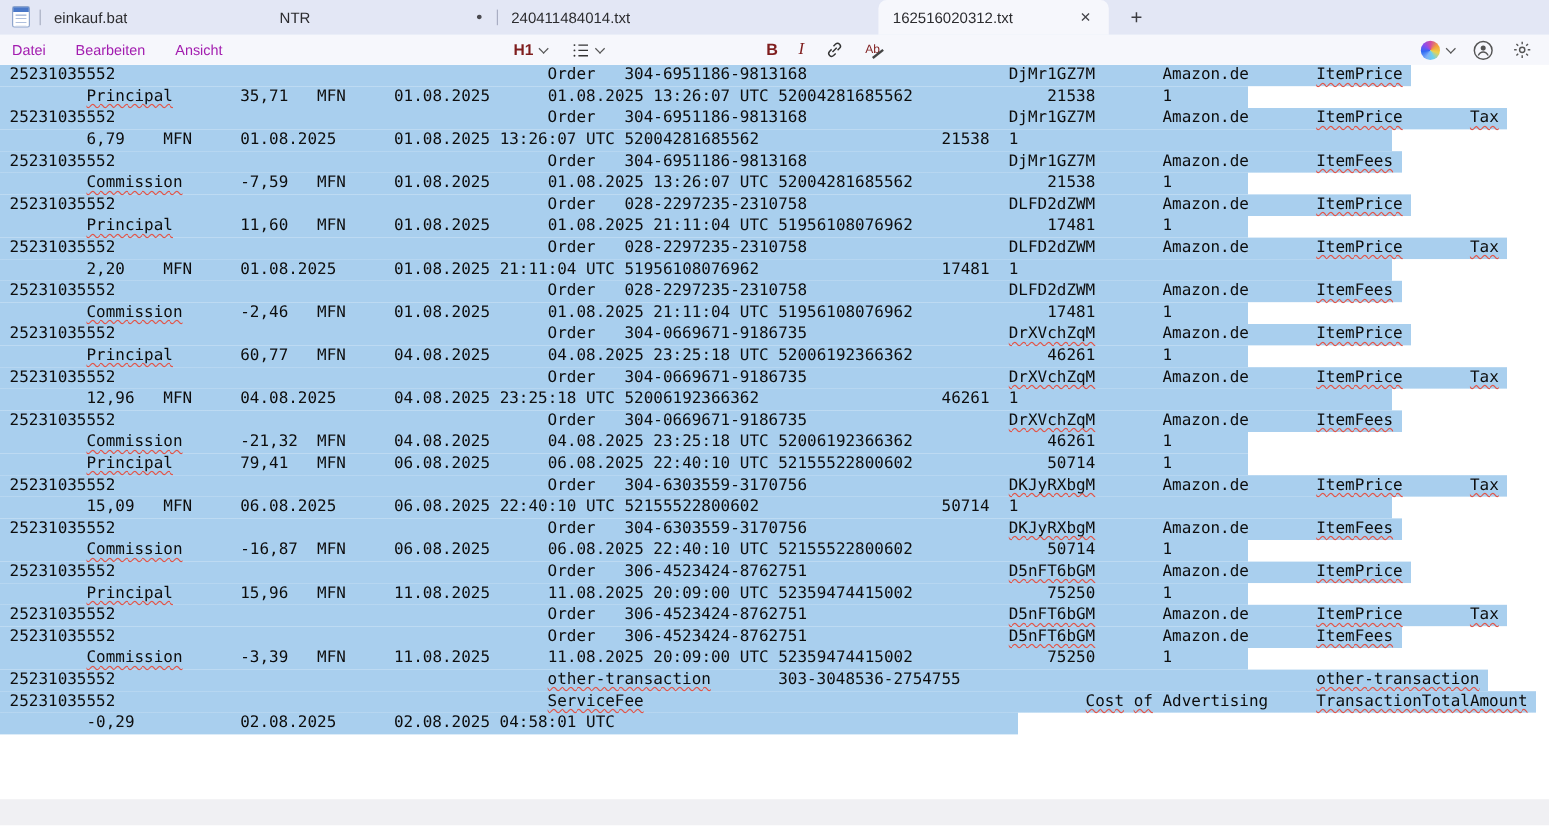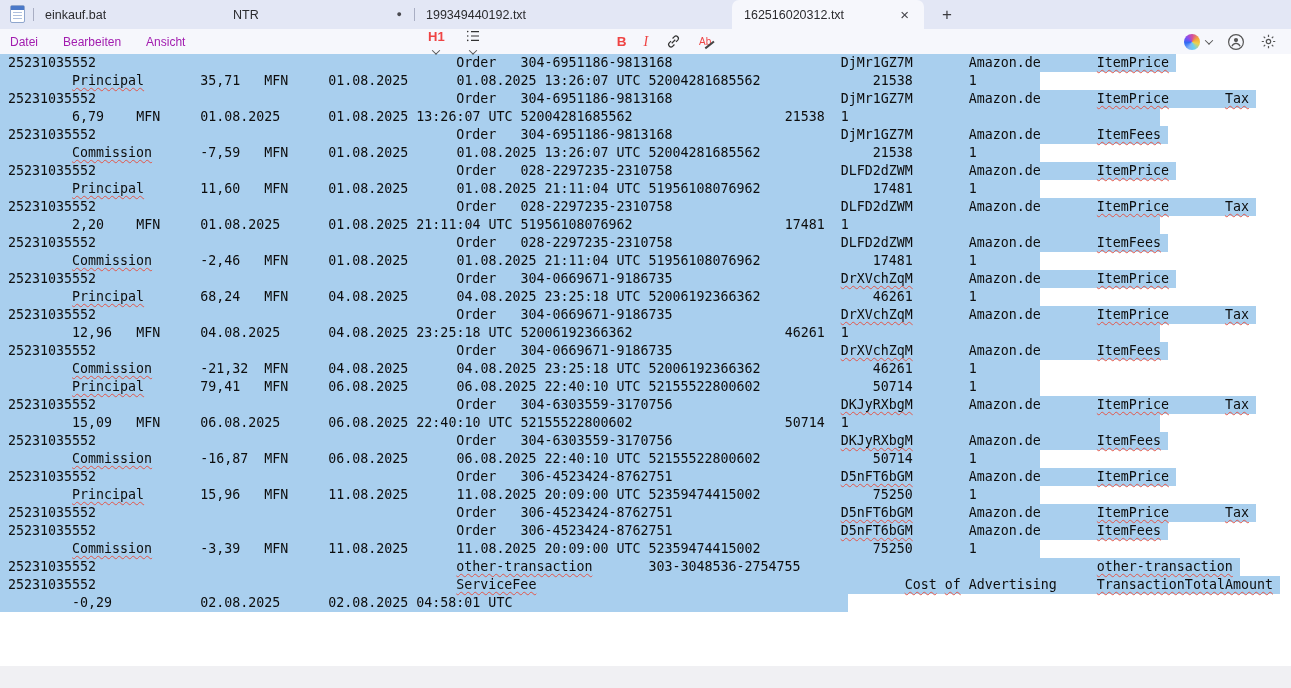--- a/index.html
+++ b/index.html
@@ -27,21 +27,21 @@
   .closex{ font-size:15px; color:#45454a; line-height:1; padding:0 3px; border:none; background:none; cursor:default;}
   .newtab{ width:26px; height:26px; margin:2px 0 0 10px; border:none; background:none;
     font-size:17px; color:#3c3c40; line-height:24px; text-align:center; cursor:default; }
 
   
   .toolbar{ height:25px; background:var(--activebg); position:relative;
     display:flex; align-items:center; flex:0 0 25px; }
   .menus{ display:flex; gap:25px; padding-left:10px; }
   .menu-item{ font-size:12px; color:#a21caf; }
   .fmt{ position:absolute; left:428px; top:0; height:25px; display:flex; align-items:center; }
-  .fbtn{ display:flex; align-items:center; gap:5px; border:none; background:none; color:#ef4444; cursor:default;flex-direction:column;}
+  .fbtn{ display:flex; align-items:center; gap:5px; border:none; background:none; color:#7f1d1d; cursor:default;}
   .chev{ width:6px; height:6px; border-right:1.3px solid #555; border-bottom:1.3px solid #555;
     transform:rotate(45deg) translate(-1px,-1px); }
   .stylebtn .slabel{ font-size:13px; font-weight:600; }
   .listbtn{ margin-left:20px; }
   .grp2{ display:flex; align-items:center; gap:17px; margin-left:136px; }
   .boldbtn{ font-weight:700; font-size:13.5px; }
   .italbtn{ font-style:italic; font-family:"Liberation Serif",serif; font-size:14px; }
   .clearbtn{ position:relative; font-size:10px; }
   .clearbtn::after{ content:""; position:absolute; width:11px; height:1.6px; background:#444;
     right:-4px; bottom:1px; transform:rotate(-38deg); }
@@ -70,21 +70,21 @@
   <div class="titlebar">
     <div class="appicon"></div>
     <div class="tab tab-2">
       <span class="lbl">einkauf.bat</span>
     </div>
     <div class="tab tab-1">
       <span class="lbl">NTR</span>
       <span class="dot">●</span>
     </div>
     <div class="tab tab-3">
-      <span class="lbl">199349440192.txt</span>
+      <span class="lbl">240411484014.txt</span>
     </div>
     <div class="tab tab-4">
       <span class="lbl">162516020312.txt</span>
       <button class="closex">×</button>
     </div>
     <button class="newtab">+</button>
   </div>
 
   <div class="toolbar">
     <div class="menus">
@@ -146,21 +146,21 @@
         <div class="line" style="--hl: 1160px;">         <span>6,79</span>    <span>MFN</span>     <span>01.08.2025</span>      <span>01.08.2025 13:26:07 UTC 52004281685562</span>                   <span>21538</span>  <span>1</span></div>
         <div class="line" style="--hl: 1168px;"> <span>25231035552</span>                                             <span>Order</span>   <span>304-6951186-9813168</span>                     <span>DjMr1GZ7M</span>       <span>Amazon.de</span>       <span class="sq">ItemFees</span></div>
         <div class="line" style="--hl: 1040px;">         <span class="sq">Commission</span>      <span>-7,59</span>   <span>MFN</span>     <span>01.08.2025</span>      <span>01.08.2025 13:26:07 UTC 52004281685562</span>              <span>21538</span>       <span>1</span></div>
         <div class="line" style="--hl: 1176px;"> <span>25231035552</span>                                             <span>Order</span>   <span>028-2297235-2310758</span>                     <span>DLFD2dZWM</span>       <span>Amazon.de</span>       <span class="sq">ItemPrice</span></div>
         <div class="line" style="--hl: 1040px;">         <span class="sq">Principal</span>       <span>11,60</span>   <span>MFN</span>     <span>01.08.2025</span>      <span>01.08.2025 21:11:04 UTC 51956108076962</span>              <span>17481</span>       <span>1</span></div>
         <div class="line" style="--hl: 1256px;"> <span>25231035552</span>                                             <span>Order</span>   <span>028-2297235-2310758</span>                     <span>DLFD2dZWM</span>       <span>Amazon.de</span>       <span class="sq">ItemPrice</span>       <span class="sq">Tax</span></div>
         <div class="line" style="--hl: 1160px;">         <span>2,20</span>    <span>MFN</span>     <span>01.08.2025</span>      <span>01.08.2025 21:11:04 UTC 51956108076962</span>                   <span>17481</span>  <span>1</span></div>
         <div class="line" style="--hl: 1168px;"> <span>25231035552</span>                                             <span>Order</span>   <span>028-2297235-2310758</span>                     <span>DLFD2dZWM</span>       <span>Amazon.de</span>       <span class="sq">ItemFees</span></div>
         <div class="line" style="--hl: 1040px;">         <span class="sq">Commission</span>      <span>-2,46</span>   <span>MFN</span>     <span>01.08.2025</span>      <span>01.08.2025 21:11:04 UTC 51956108076962</span>              <span>17481</span>       <span>1</span></div>
         <div class="line" style="--hl: 1176px;"> <span>25231035552</span>                                             <span>Order</span>   <span>304-0669671-9186735</span>                     <span class="sq">DrXVchZqM</span>       <span>Amazon.de</span>       <span class="sq">ItemPrice</span></div>
-        <div class="line" style="--hl: 1040px;">         <span class="sq">Principal</span>       <span>68,24</span>   <span>MFN</span>     <span>04.08.2025</span>      <span>04.08.2025 23:25:18 UTC 52006192366362</span>              <span>46261</span>       <span>1</span></div>
+        <div class="line" style="--hl: 1040px;">         <span class="sq">Principal</span>       <span>60,77</span>   <span>MFN</span>     <span>04.08.2025</span>      <span>04.08.2025 23:25:18 UTC 52006192366362</span>              <span>46261</span>       <span>1</span></div>
         <div class="line" style="--hl: 1256px;"> <span>25231035552</span>                                             <span>Order</span>   <span>304-0669671-9186735</span>                     <span class="sq">DrXVchZqM</span>       <span>Amazon.de</span>       <span class="sq">ItemPrice</span>       <span class="sq">Tax</span></div>
         <div class="line" style="--hl: 1160px;">         <span>12,96</span>   <span>MFN</span>     <span>04.08.2025</span>      <span>04.08.2025 23:25:18 UTC 52006192366362</span>                   <span>46261</span>  <span>1</span></div>
         <div class="line" style="--hl: 1168px;"> <span>25231035552</span>                                             <span>Order</span>   <span>304-0669671-9186735</span>                     <span class="sq">DrXVchZqM</span>       <span>Amazon.de</span>       <span class="sq">ItemFees</span></div>
         <div class="line" style="--hl: 1040px;">         <span class="sq">Commission</span>      <span>-21,32</span>  <span>MFN</span>     <span>04.08.2025</span>      <span>04.08.2025 23:25:18 UTC 52006192366362</span>              <span>46261</span>       <span>1</span></div>
         <div class="line" style="--hl: 1040px;">         <span class="sq">Principal</span>       <span>79,41</span>   <span>MFN</span>     <span>06.08.2025</span>      <span>06.08.2025 22:40:10 UTC 52155522800602</span>              <span>50714</span>       <span>1</span></div>
         <div class="line" style="--hl: 1256px;"> <span>25231035552</span>                                             <span>Order</span>   <span>304-6303559-3170756</span>                     <span class="sq">DKJyRXbgM</span>       <span>Amazon.de</span>       <span class="sq">ItemPrice</span>       <span class="sq">Tax</span></div>
         <div class="line" style="--hl: 1160px;">         <span>15,09</span>   <span>MFN</span>     <span>06.08.2025</span>      <span>06.08.2025 22:40:10 UTC 52155522800602</span>                   <span>50714</span>  <span>1</span></div>
         <div class="line" style="--hl: 1168px;"> <span>25231035552</span>                                             <span>Order</span>   <span>304-6303559-3170756</span>                     <span class="sq">DKJyRXbgM</span>       <span>Amazon.de</span>       <span class="sq">ItemFees</span></div>
         <div class="line" style="--hl: 1040px;">         <span class="sq">Commission</span>      <span>-16,87</span>  <span>MFN</span>     <span>06.08.2025</span>      <span>06.08.2025 22:40:10 UTC 52155522800602</span>              <span>50714</span>       <span>1</span></div>
         <div class="line" style="--hl: 1176px;"> <span>25231035552</span>                                             <span>Order</span>   <span>306-4523424-8762751</span>                     <span class="sq">D5nFT6bGM</span>       <span>Amazon.de</span>       <span class="sq">ItemPrice</span></div>

